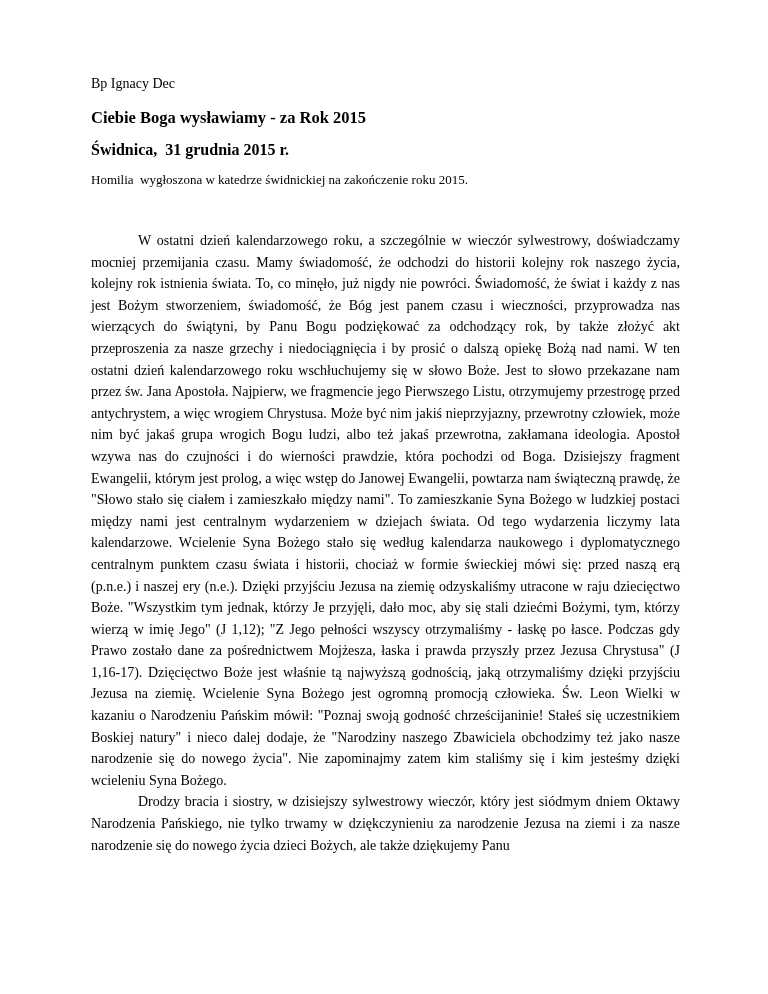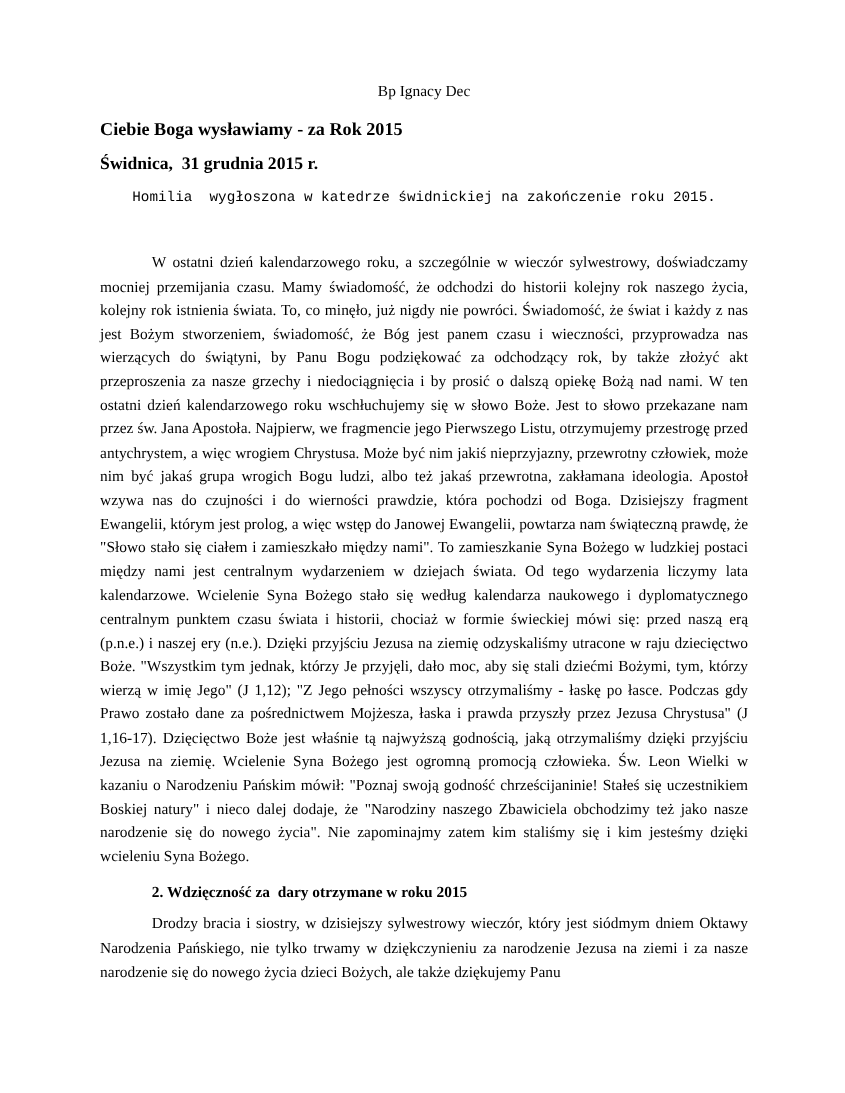--- a/index.html
+++ b/index.html
@@ -15,41 +15,38 @@
   .page {
     width: 768px;
     height: 994px;
     padding: 76px 88px 30px 91px;
     overflow: hidden;
     background: #ffffff;
   }
   .author {
     font-size: 14px;
     margin: 0 0 16px 0;
-    text-align: center;
   }
   .title {
     font-size: 16.5px;
     font-weight: bold;
     text-align: left;
     margin: 0 0 13px 0;
   }
   .subtitle {
     font-size: 16px;
     font-weight: bold;
     text-align: left;
     margin: 0 0 13px 0;
     white-space: pre-wrap;
   }
   .desc {
     font-size: 13px;
-    text-align: center;
     margin: 0 0 42px 0;
     white-space: pre-wrap;
-    font-family: Liberation Mono, monospace;
   }
   .section-heading {
     font-size: 14px;
     font-weight: bold;
     margin: 14px 0 10px 0;
     text-indent: 47px;
     white-space: pre-wrap;
   }
   .body-para {
     font-size: 14px;
@@ -68,17 +65,16 @@
 
   <h1 class="title">Ciebie Boga wysławiamy - za Rok 2015</h1>
 
   <h2 class="subtitle">Świdnica,  31 grudnia 2015 r.</h2>
 
   <p class="desc">Homilia  wygłoszona w katedrze świdnickiej na zakończenie roku 2015.</p>
 
 
   <p class="body-para">W ostatni dzień kalendarzowego roku, a szczególnie w wieczór sylwestrowy, doświadczamy mocniej przemijania czasu. Mamy świadomość, że odchodzi do historii kolejny rok naszego życia, kolejny rok istnienia świata. To, co minęło, już nigdy nie powróci. Świadomość, że świat i każdy z nas jest Bożym stworzeniem, świadomość, że Bóg jest panem czasu i wieczności, przyprowadza nas wierzących do świątyni, by Panu Bogu podziękować za odchodzący rok, by także złożyć akt przeproszenia za nasze grzechy i niedociągnięcia i by prosić o dalszą opiekę Bożą nad nami. W ten ostatni dzień kalendarzowego roku wschłuchujemy się w słowo Boże. Jest to słowo przekazane nam przez św. Jana Apostoła. Najpierw, we fragmencie jego Pierwszego Listu, otrzymujemy przestrogę przed antychrystem, a więc wrogiem Chrystusa. Może być nim jakiś nieprzyjazny, przewrotny człowiek, może nim być jakaś grupa wrogich Bogu ludzi, albo też jakaś przewrotna, zakłamana ideologia. Apostoł wzywa nas do czujności i do wierności prawdzie, która pochodzi od Boga. Dzisiejszy fragment Ewangelii, którym jest prolog, a więc wstęp do Janowej Ewangelii, powtarza nam świąteczną prawdę, że "Słowo stało się ciałem i zamieszkało między nami". To zamieszkanie Syna Bożego w ludzkiej postaci między nami jest centralnym wydarzeniem w dziejach świata. Od tego wydarzenia liczymy lata kalendarzowe. Wcielenie Syna Bożego stało się według kalendarza naukowego i dyplomatycznego centralnym punktem czasu świata i historii, chociaż w formie świeckiej mówi się: przed naszą erą (p.n.e.) i naszej ery (n.e.). Dzięki przyjściu Jezusa na ziemię odzyskaliśmy utracone w raju dziecięctwo Boże. "Wszystkim tym jednak, którzy Je przyjęli, dało moc, aby się stali dziećmi Bożymi, tym, którzy wierzą w imię Jego" (J 1,12); "Z Jego pełności wszyscy otrzymaliśmy - łaskę po łasce. Podczas gdy Prawo zostało dane za pośrednictwem Mojżesza, łaska i prawda przyszły przez Jezusa Chrystusa" (J 1,16-17). Dzięcięctwo Boże jest właśnie tą najwyższą godnością, jaką otrzymaliśmy dzięki przyjściu Jezusa na ziemię. Wcielenie Syna Bożego jest ogromną promocją człowieka. Św. Leon Wielki w kazaniu o Narodzeniu Pańskim mówił: "Poznaj swoją godność chrześcijaninie! Stałeś się uczestnikiem Boskiej natury" i nieco dalej dodaje, że "Narodziny naszego Zbawiciela obchodzimy też jako nasze narodzenie się do nowego życia". Nie zapominajmy zatem kim staliśmy się i kim jesteśmy dzięki wcieleniu Syna Bożego.</p>
 
-  <h3 class="section-heading">2. Wdzięczność za  dary otrzymane w roku 2015</h3>
 
   <p class="body-para">Drodzy bracia i siostry, w dzisiejszy sylwestrowy wieczór, który jest siódmym dniem Oktawy Narodzenia Pańskiego, nie tylko trwamy w dziękczynieniu za narodzenie Jezusa na ziemi i za nasze narodzenie się do nowego życia dzieci Bożych, ale także dziękujemy Panu</p>
 
 </div>
 
 </body></html>

